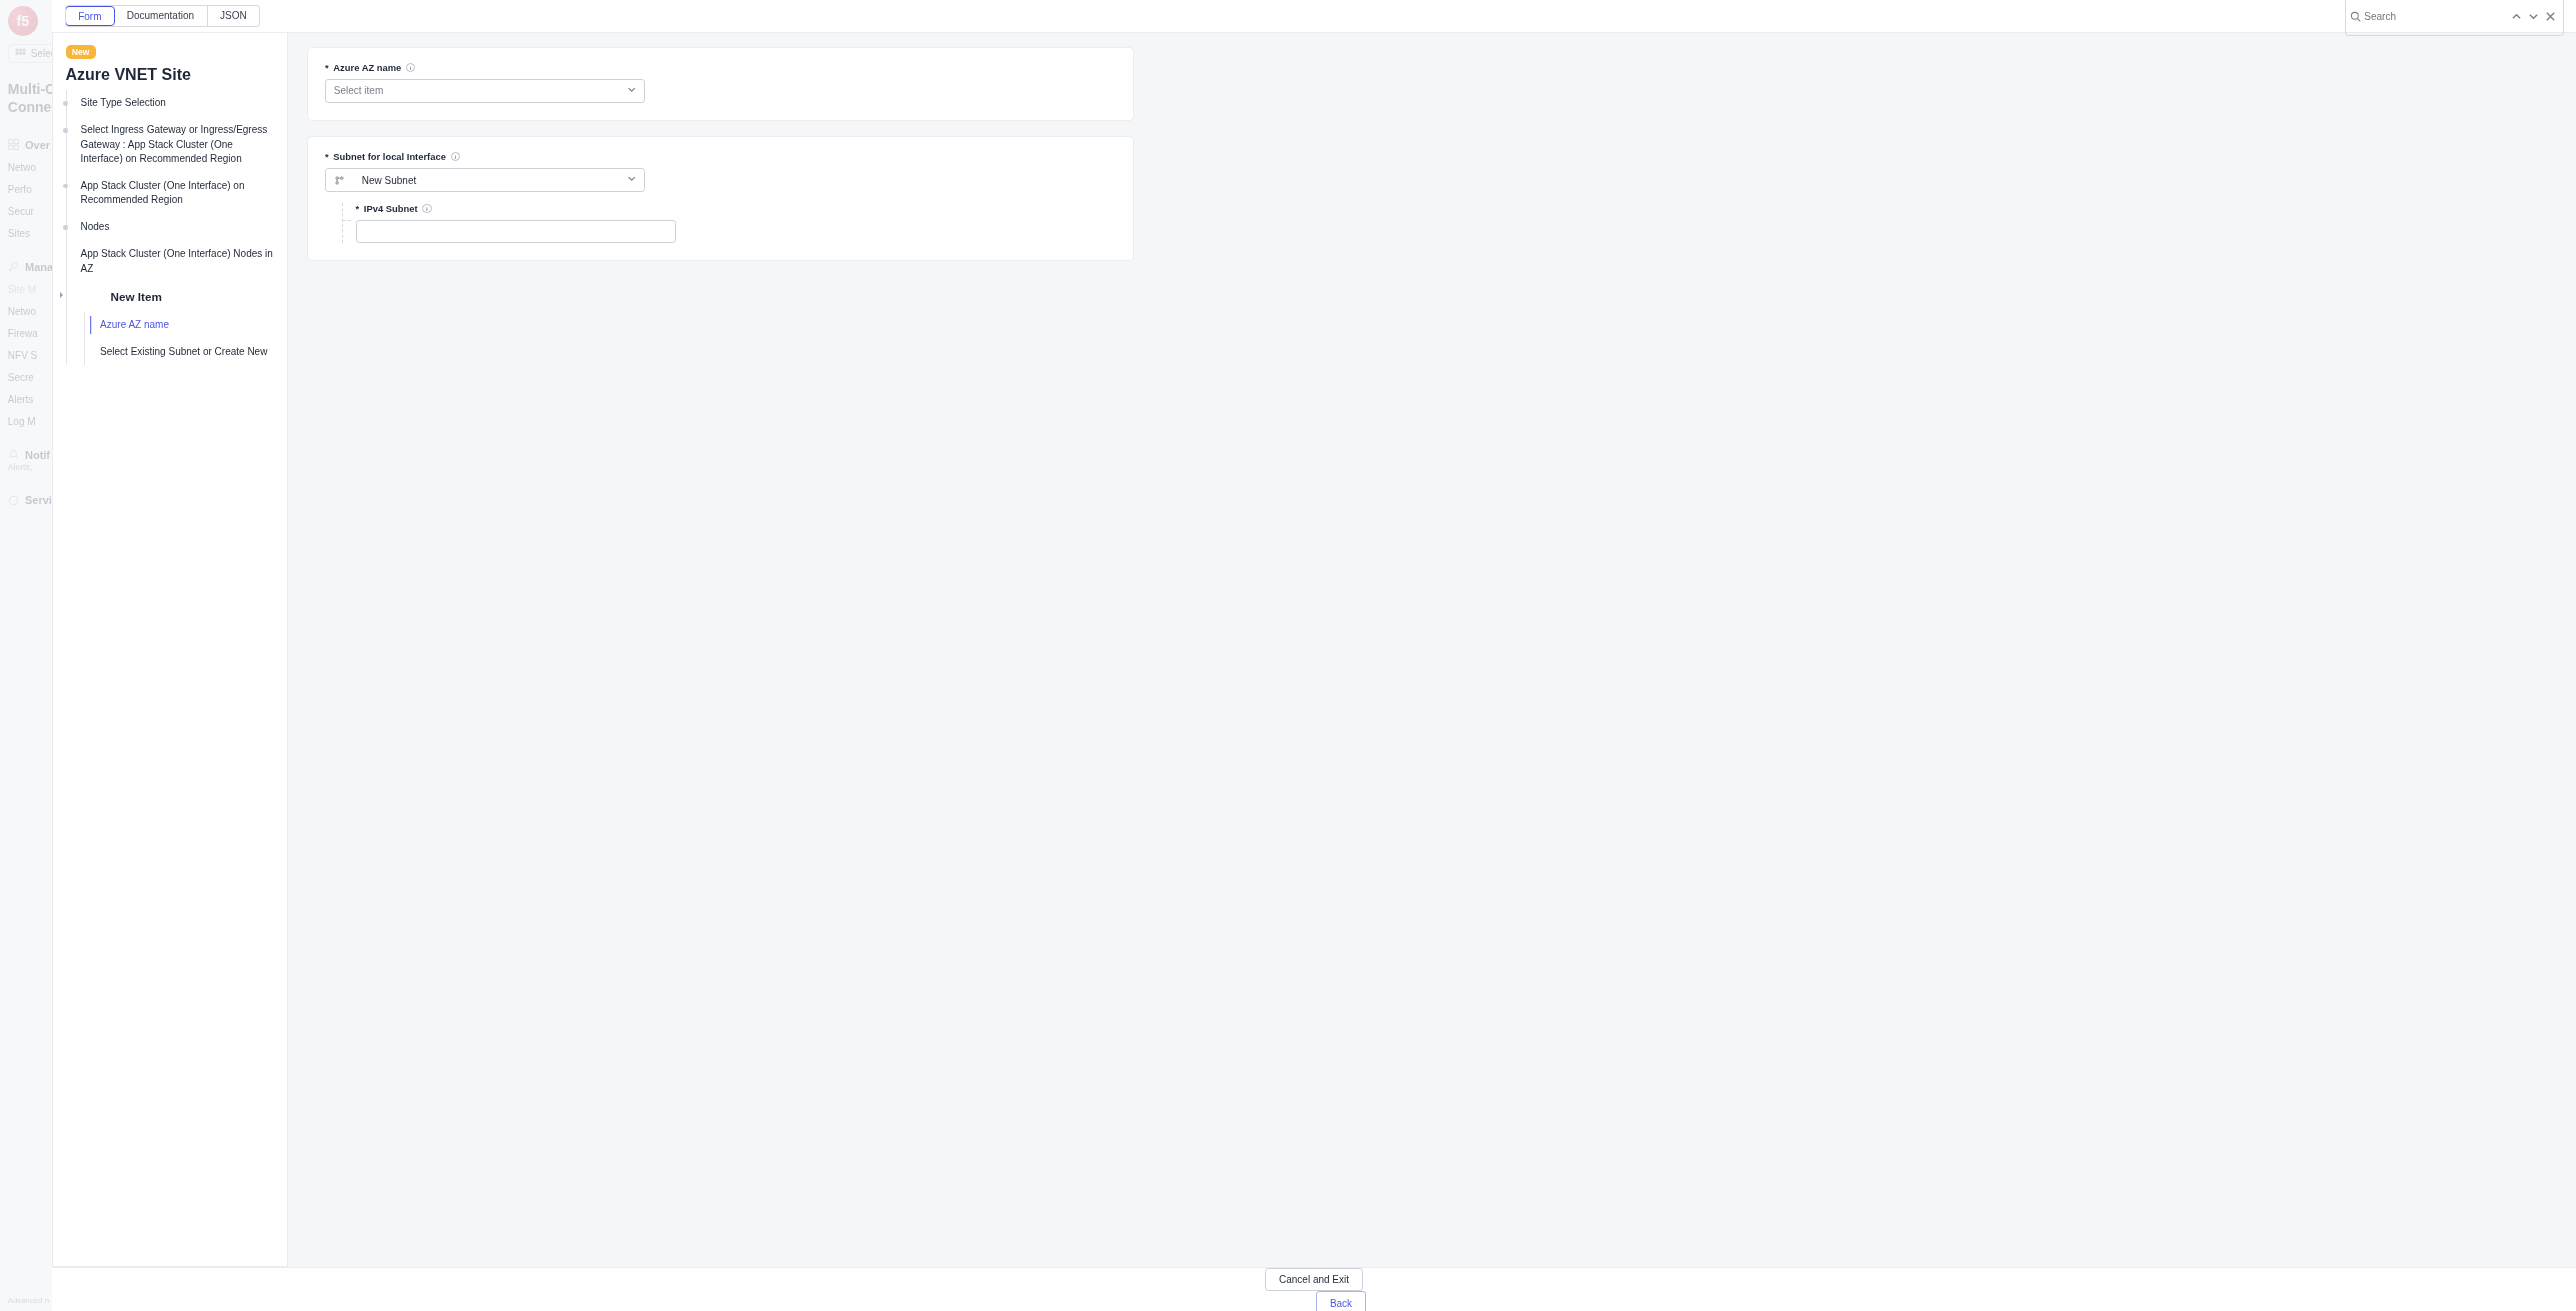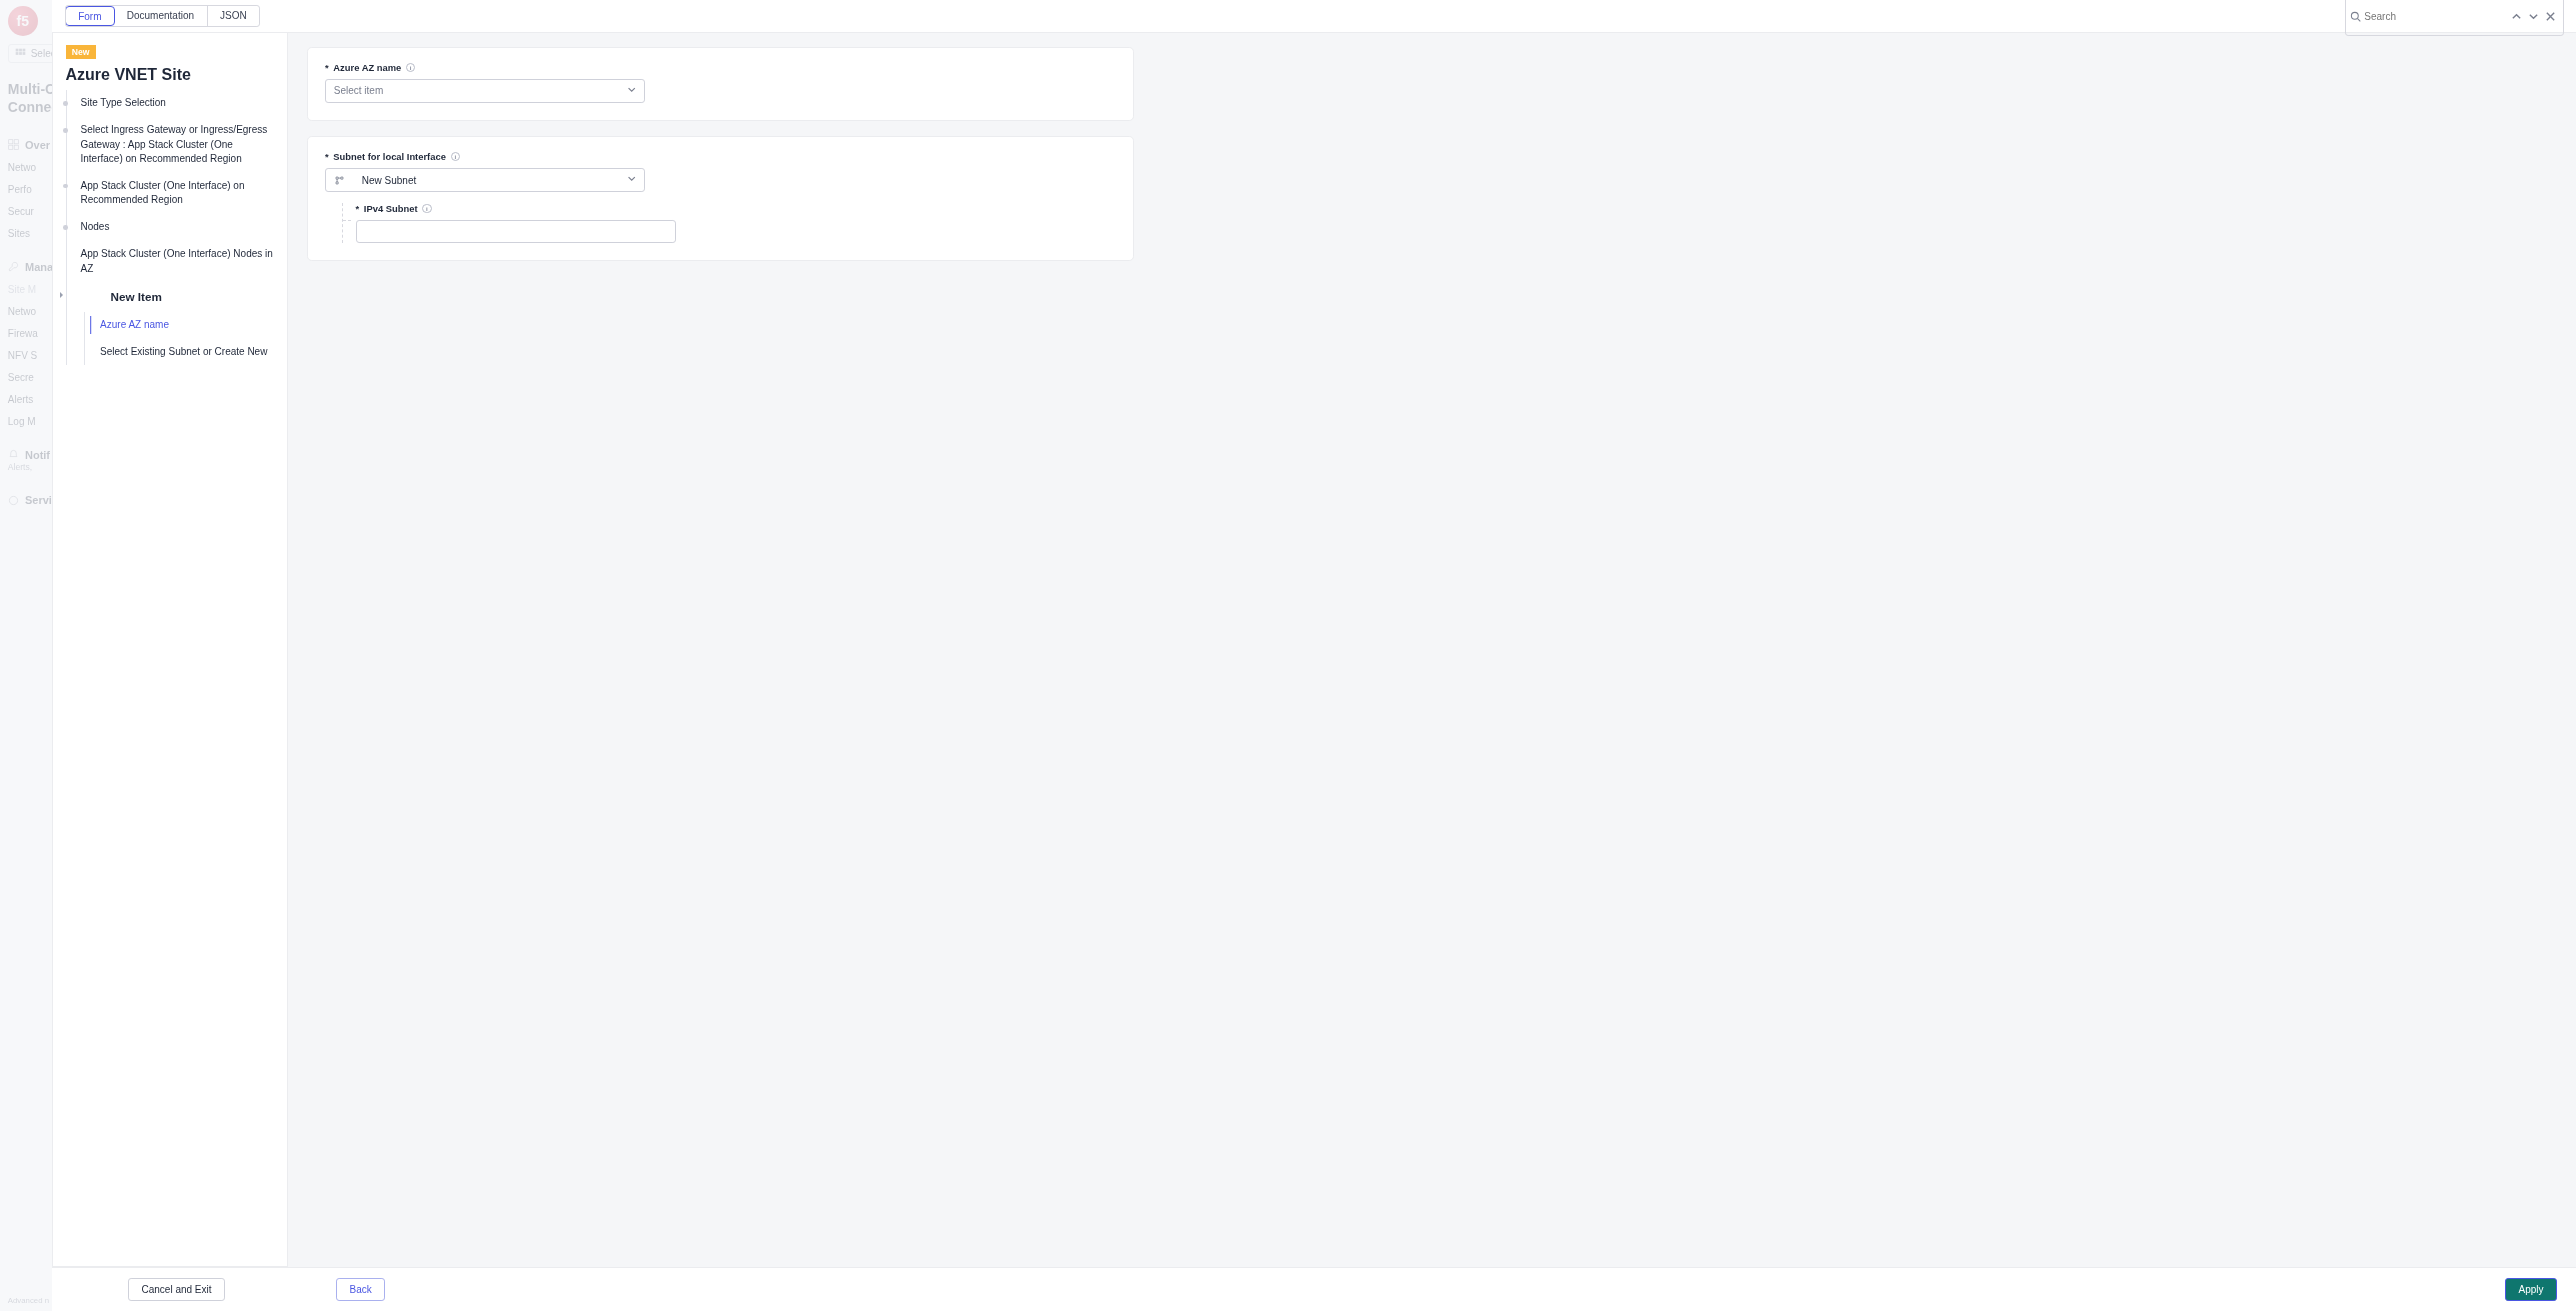--- a/index.html
+++ b/index.html
@@ -51,21 +51,21 @@
   }
   .searchbox input { flex:1; border:none; outline:none; font-size:10px; background:transparent; }
   .searchbox svg { width:11px; height:11px; color:#7a7f8e; }
   .search-ctrl { color:#7a7f8e; cursor:pointer; padding:0 1.6px; display:flex; }
 
   
   .mainarea { flex:1; display:flex; overflow:hidden; }
 
   
   .navpanel { width:236px; background:#fff; border:0.8px solid #ebecef; border-top:none; padding:11px 0; overflow:auto; }
-  .badge-new { background:#f9b53a; color:#fff; font-size:8.6px; font-weight:600; padding:1.6px 6.2px; border-radius:0; margin-left:12.5px; }
+  .badge-new { background:#f9b53a; color:#fff; font-size:8.6px; font-weight:600; padding:1.6px 6.2px; border-radius:5px; margin-left:12.5px; }
   .nav-title { font-weight:700; font-size:16px; margin:7.8px 12.5px 6.2px 12.5px; }
   .tree { margin:0 0 0 12.5px; border-left:0.8px solid #e2e4ea; position:relative; }
   .tree-item { position:relative; padding:6.2px 12.5px 6.2px 14px; font-size:10px; color:#1f2738; line-height:1.45; cursor:pointer; }
   .tree-item.deep { padding-left:15.6px; }
   .tree-sub { margin-left:17px; border-left:0.8px solid #e2e4ea; }
   .tree-item.active { color:#4a56e2; }
   .tree-item.active::before {
     content:""; position:absolute; left:-0.8px; top:4.7px; bottom:4.7px; width:1.6px; background:#4a56e2;
     transform: translateX(6.2px);
   }
@@ -92,21 +92,21 @@
     content:""; position:absolute; left:0; top:17px; width:7.8px; border-top:0.8px dashed #d7d8df;
   }
   .txtinput {
     width:320px; height:23.4px; border:0.8px solid #cfd1da; border-radius:3.1px;
     padding:0 7.8px; font-size:10px; outline:none;
   }
 
   
   .footer {
     height:44px; background:#fff; border-top:0.8px solid #ebecef;
-    display:flex; align-items:center; padding:0 19px;
+    display:flex; align-items:center; padding:0 19px;flex-direction:column;
   }
   .btn { height:23.4px; padding:0 12.5px; border-radius:3.1px; font-size:10px; cursor:pointer; display:flex; align-items:center; border:0.8px solid #cfd1da; background:#fff; color:#1f2738; }
   .btn.outline-primary { color:#4a56e2; border-color:#a9b0ee; }
   .btn.primary { background:#0f766e; color:#fff; border-color:#4a56e2; }
   .footer .cancel-slot { width:211px; display:flex; justify-content:center; }
   .footer .back-slot { margin-left:54px; }
   .footer .spacer { flex:1; }
 </style>
 </head>
 <body>

